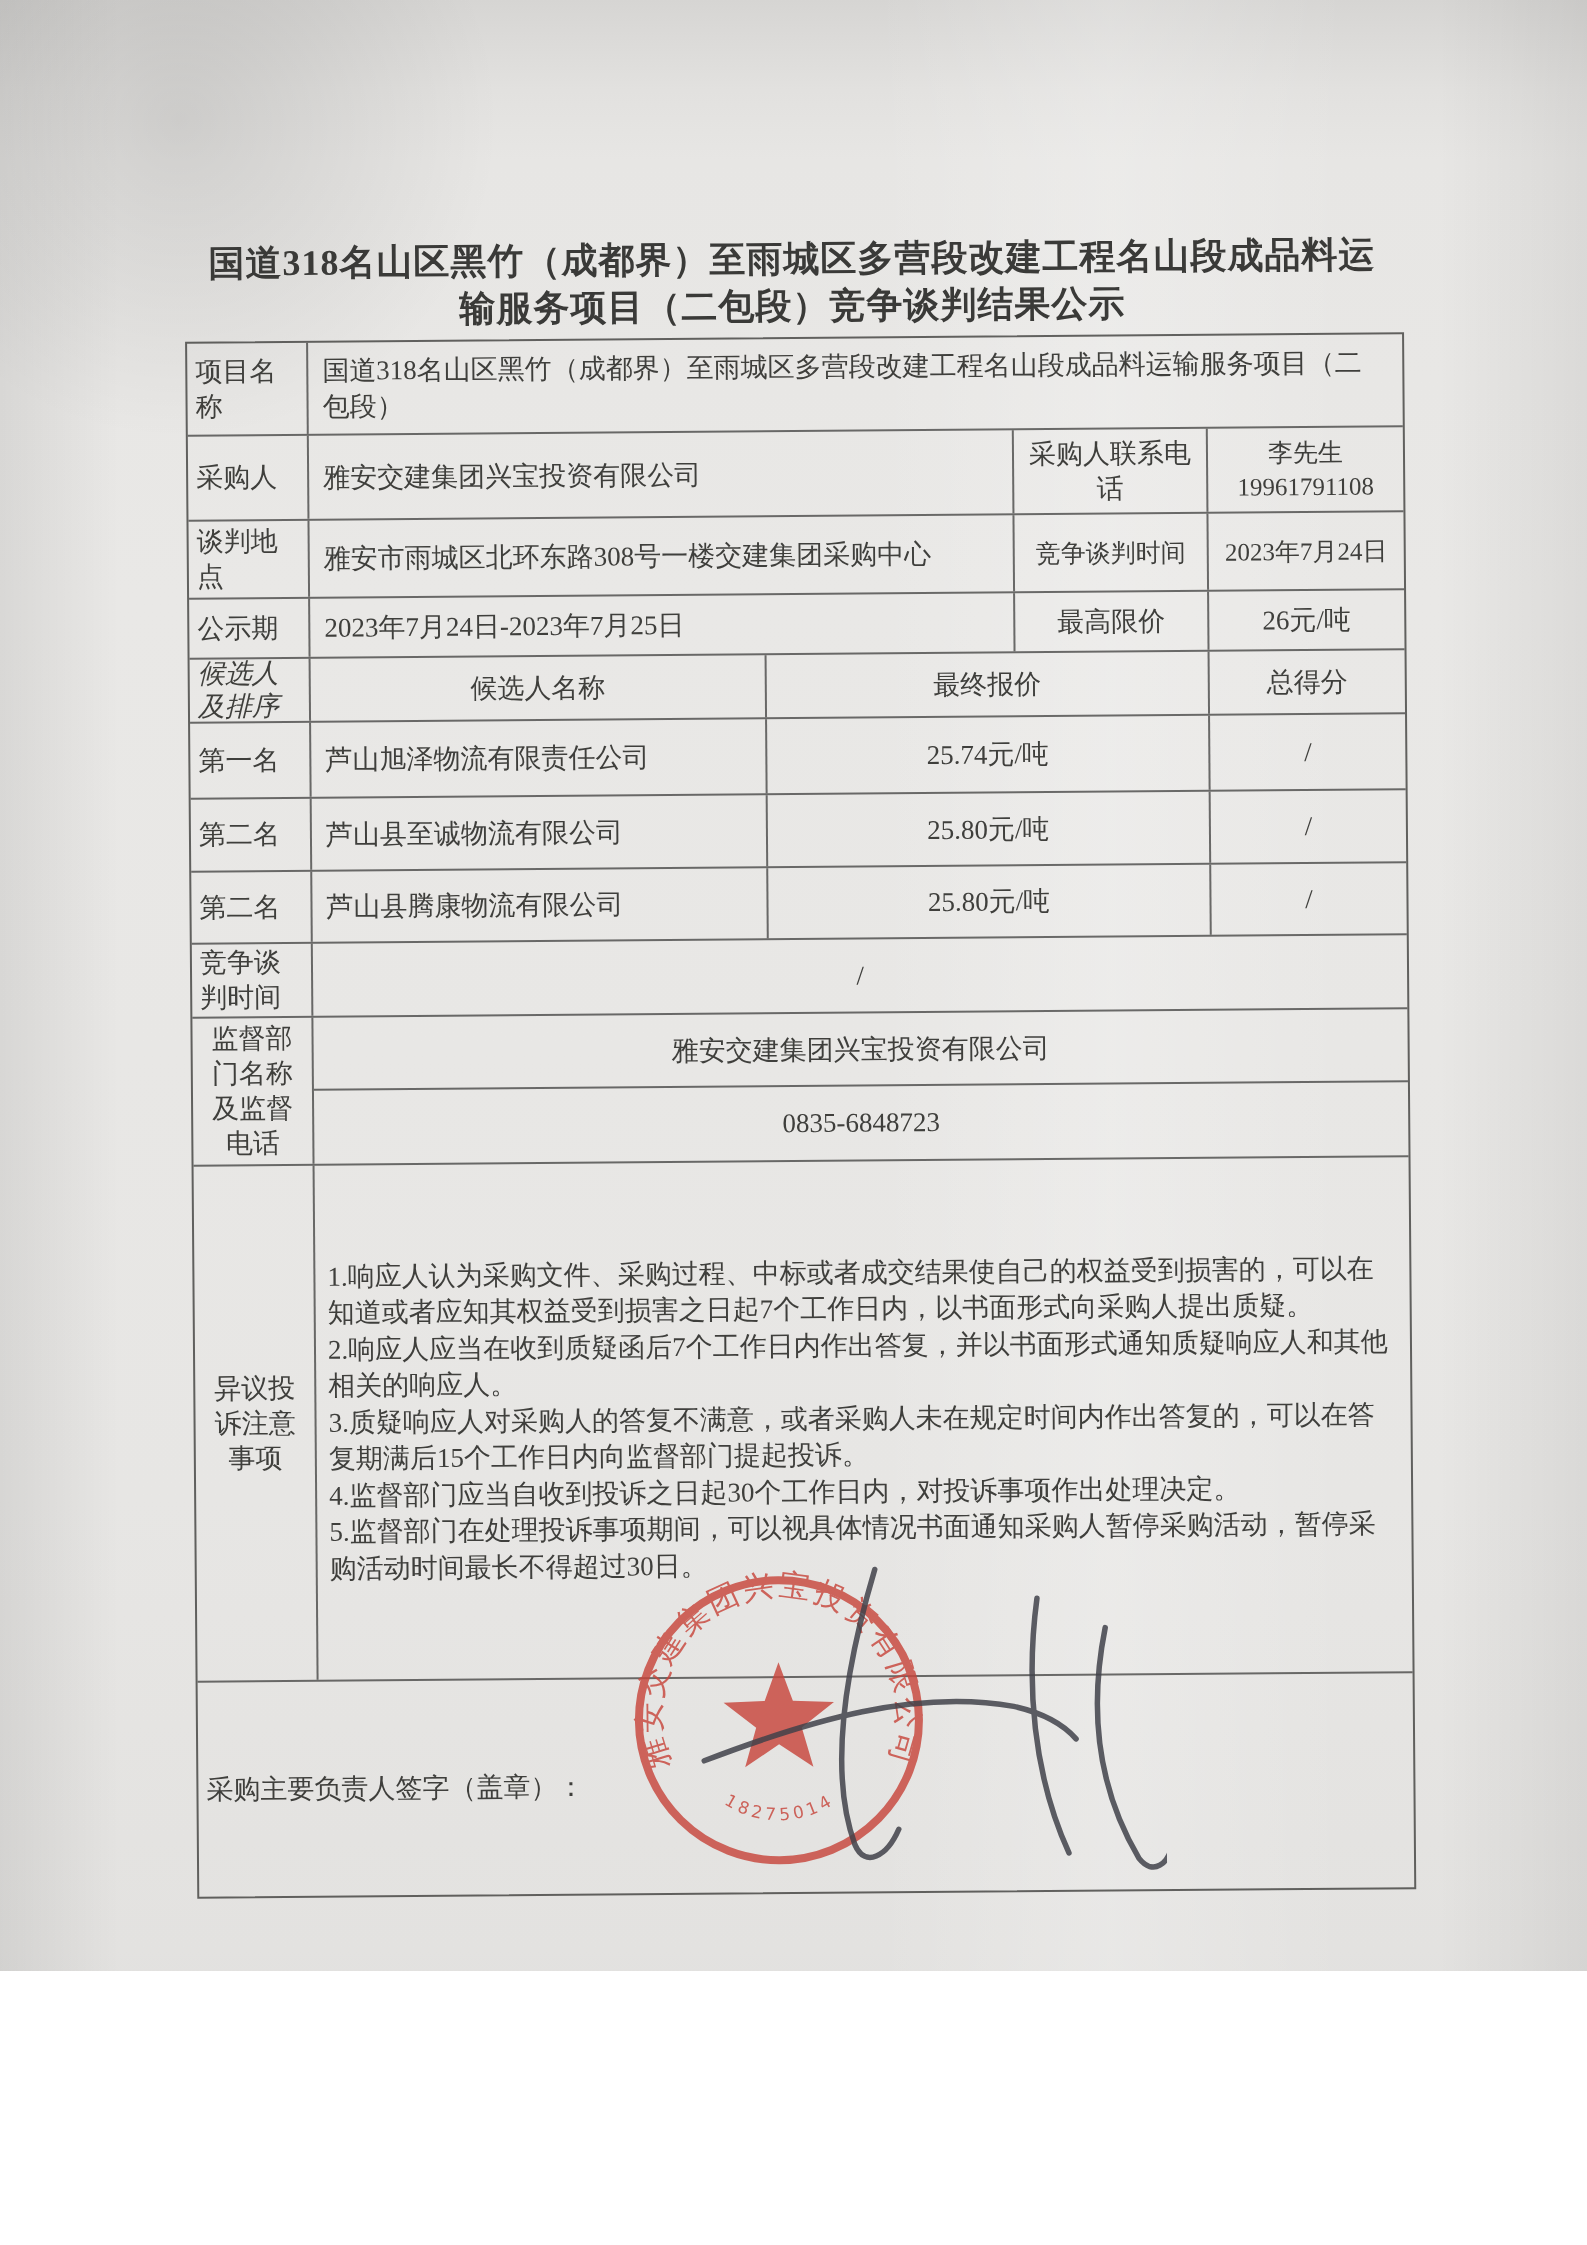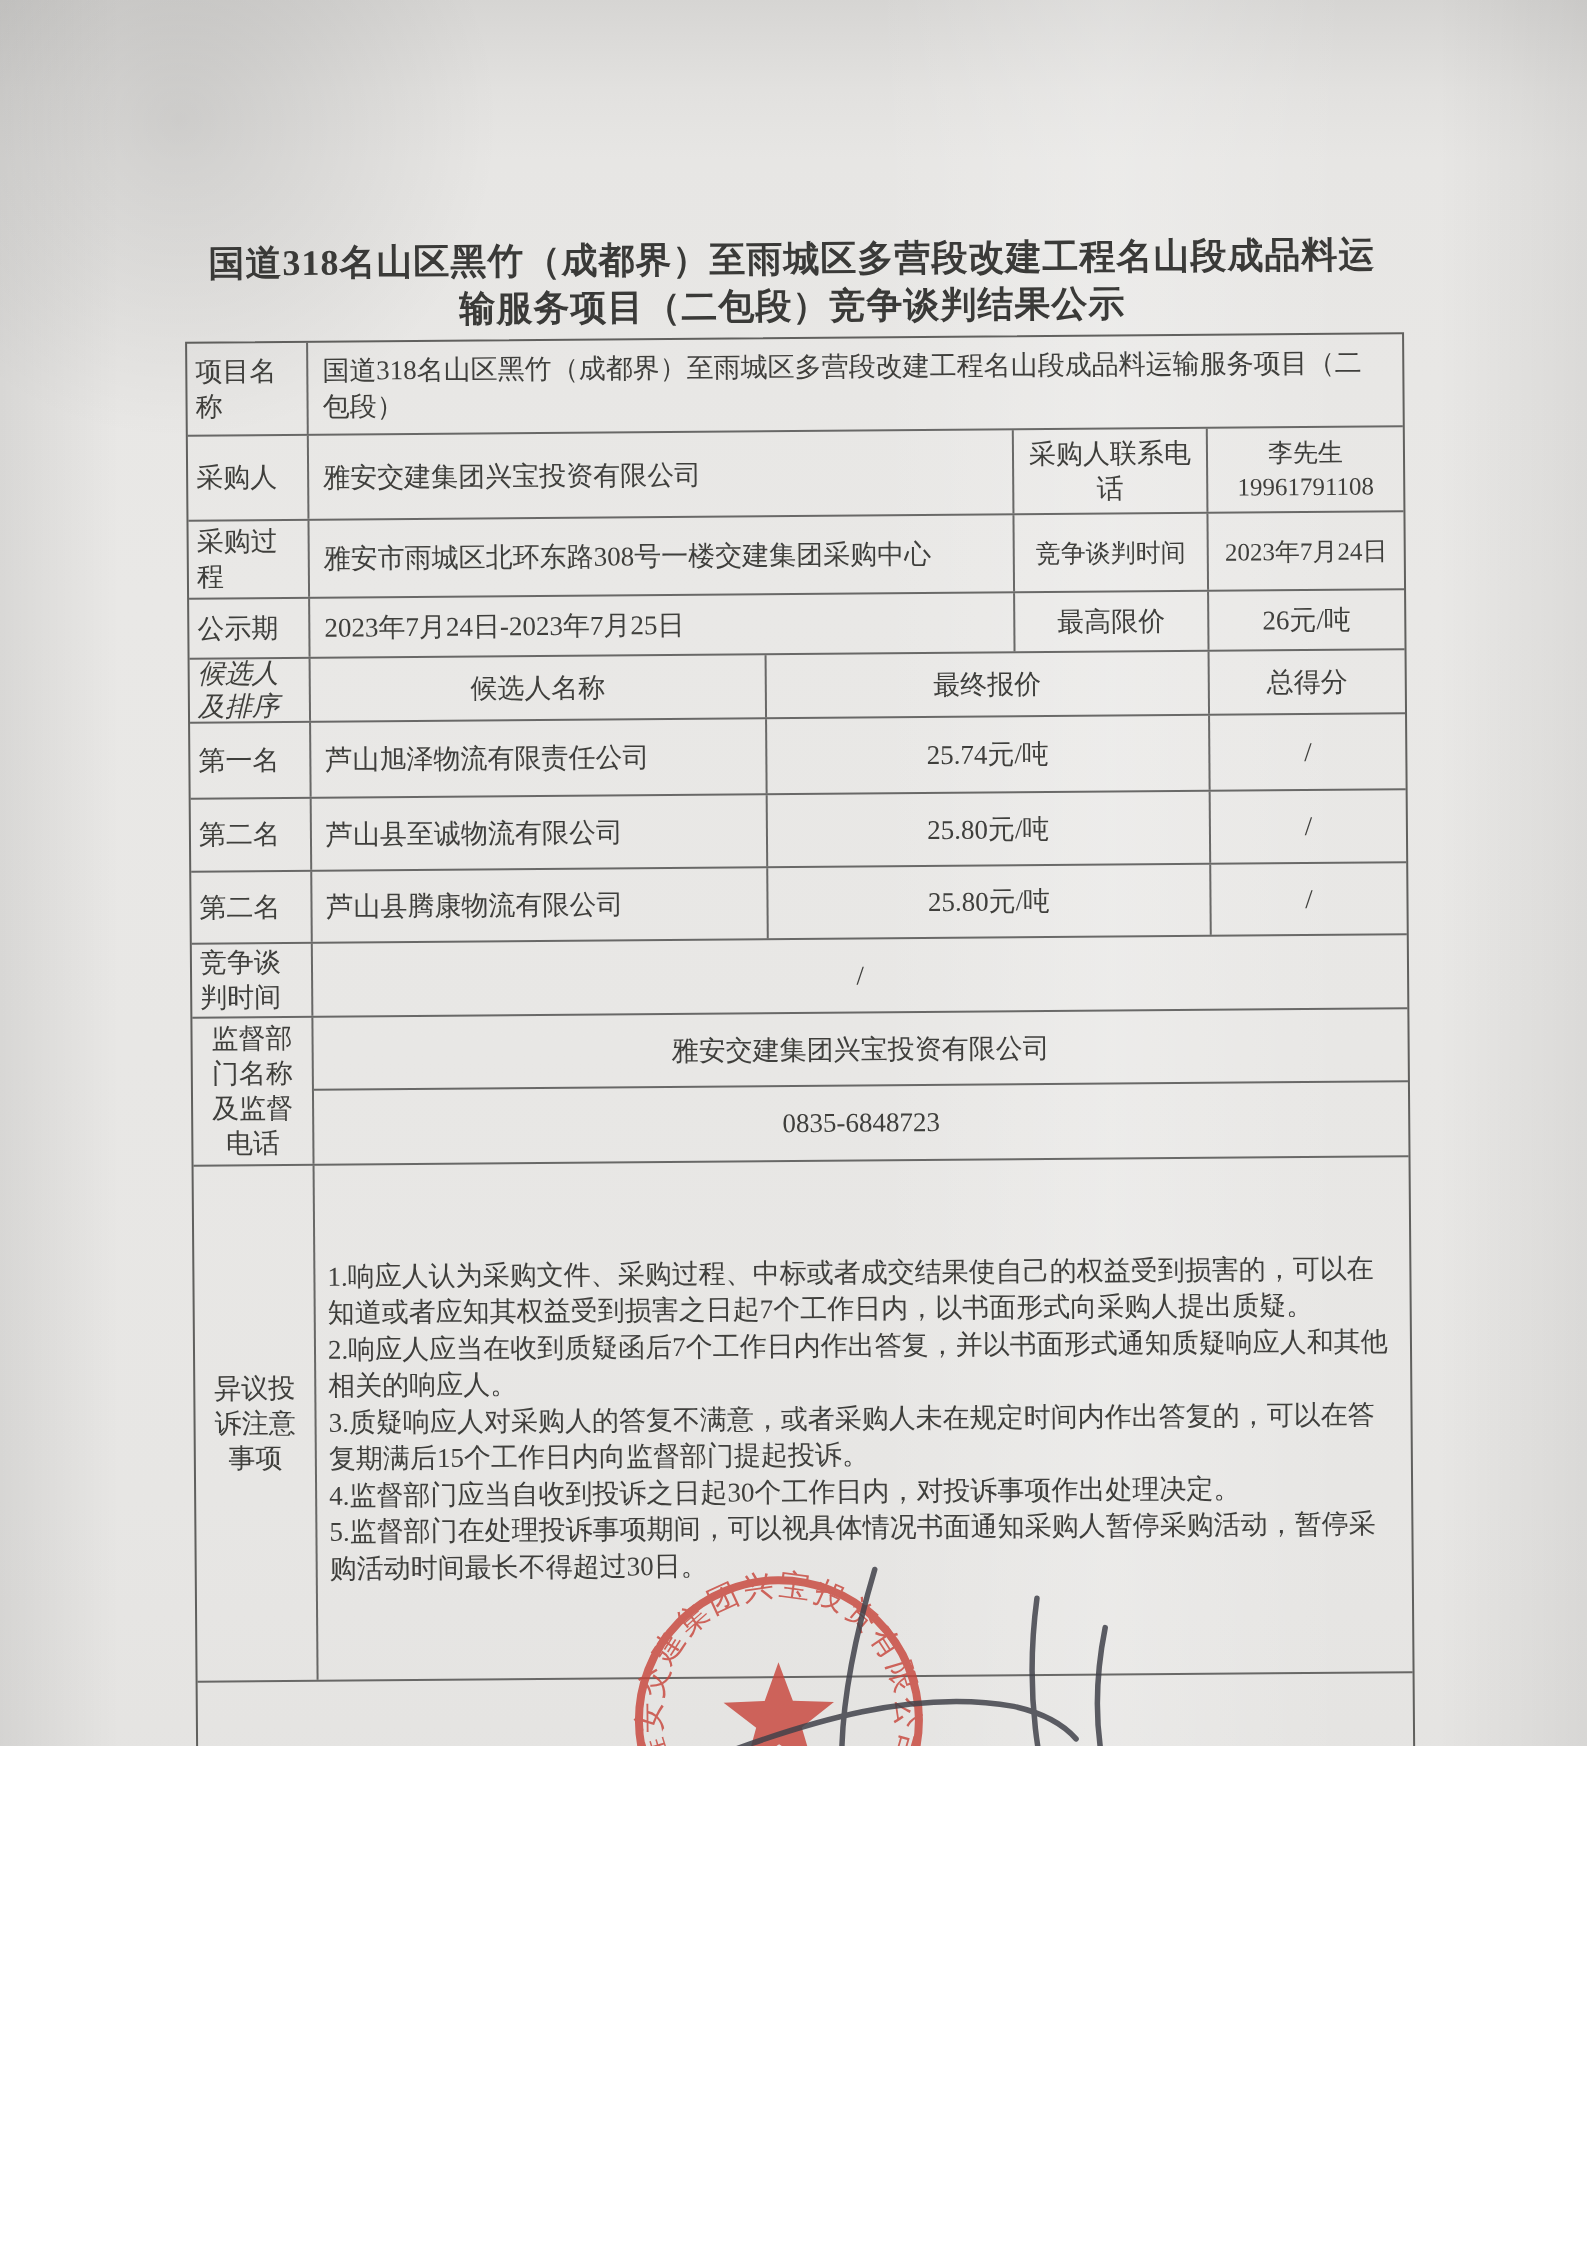--- a/index.html
+++ b/index.html
@@ -1,17 +1,17 @@
 <!DOCTYPE html>
 <html><head>
 <meta charset="utf-8">
 <title>Scanned Document</title>
 <style>
   html,body{margin:0;padding:0;background:#ffffff;}
-  .page{position:relative;width:1587px;height:1746px;background:#ffffff;overflow:hidden;
+  .page{position:relative;width:1587px;height:1971px;background:#ffffff;overflow:hidden;
         font-family:"Liberation Serif","DejaVu Serif",serif;color:#3f3f3c;}
   
   .scan{position:absolute;left:0;top:0;width:1587px;height:2100px;
         background:
           radial-gradient(circle at 180px 120px, rgba(0,0,0,0.10), rgba(0,0,0,0) 320px),
           linear-gradient(180deg,#d6d5d3 0px,#e2e1df 90px,#e7e6e4 160px,#e9e8e6 600px,#e7e6e4 1500px,#e3e2e0 1950px,#dddcda 2100px),
           #e7e6e4;}
   .scan .edge-left{position:absolute;left:0;top:0;width:120px;height:100%;
         background:linear-gradient(90deg,rgba(0,0,0,0.07),rgba(0,0,0,0));}
   .scan .edge-right{position:absolute;right:0;top:0;width:150px;height:100%;
@@ -81,21 +81,21 @@
         <div class="c lab">采购人</div>
         <div class="c w-main">雅安交建集团兴宝投资有限公司</div>
         <div class="c w-sub ctr" style="line-height:35px;">采购人联系电话</div>
         <div class="c w-last ctr stack sm">
           <span>李先生</span>
           <span>19961791108</span>
         </div>
       </div>
 
       <div class="row" style="height:78px;">
-        <div class="c lab">采购过程</div>
+        <div class="c lab">谈判地点</div>
         <div class="c w-main">雅安市雨城区北环东路308号一楼交建集团采购中心</div>
         <div class="c w-sub ctr sm">竞争谈判时间</div>
         <div class="c w-last ctr sm">2023年7月24日</div>
       </div>
 
       <div class="row" style="height:60px;">
         <div class="c lab">公示期</div>
         <div class="c w-main">2023年7月24日-2023年7月25日</div>
         <div class="c w-sub ctr">最高限价</div>
         <div class="c w-last ctr">26元/吨</div>

